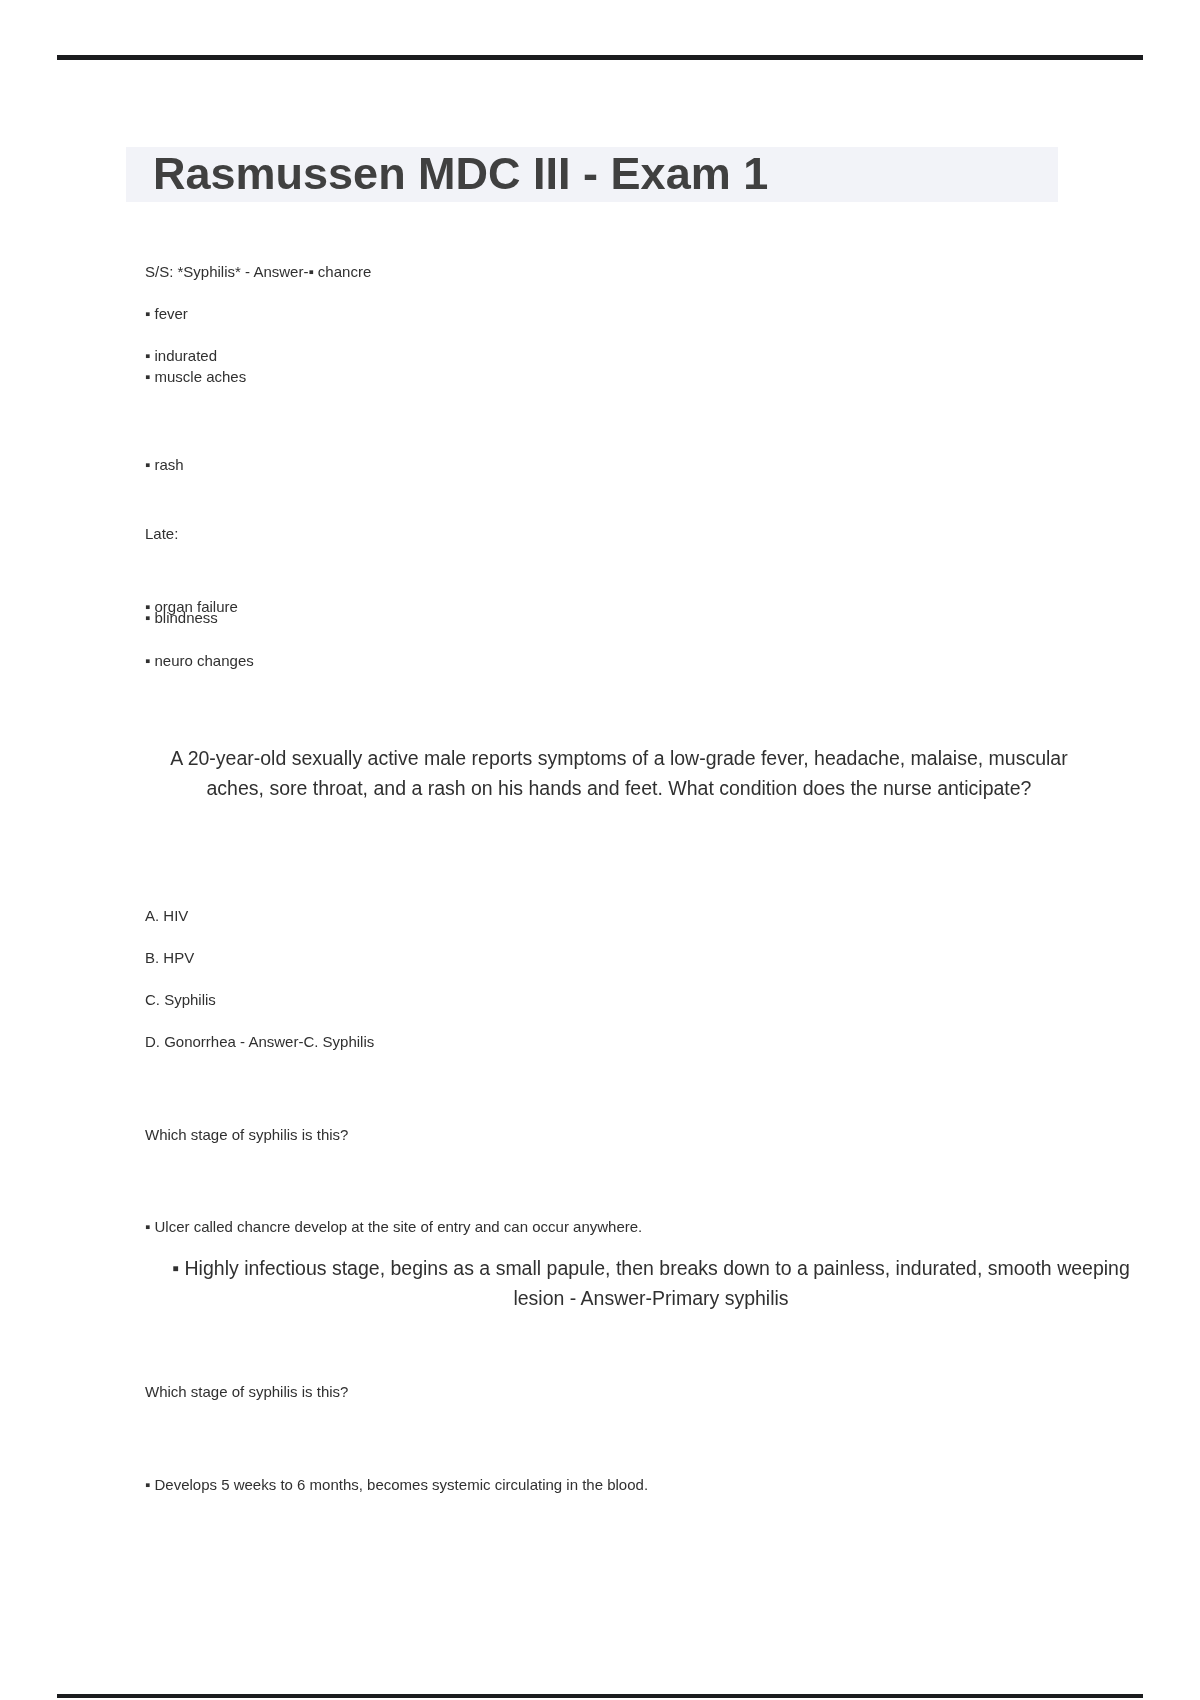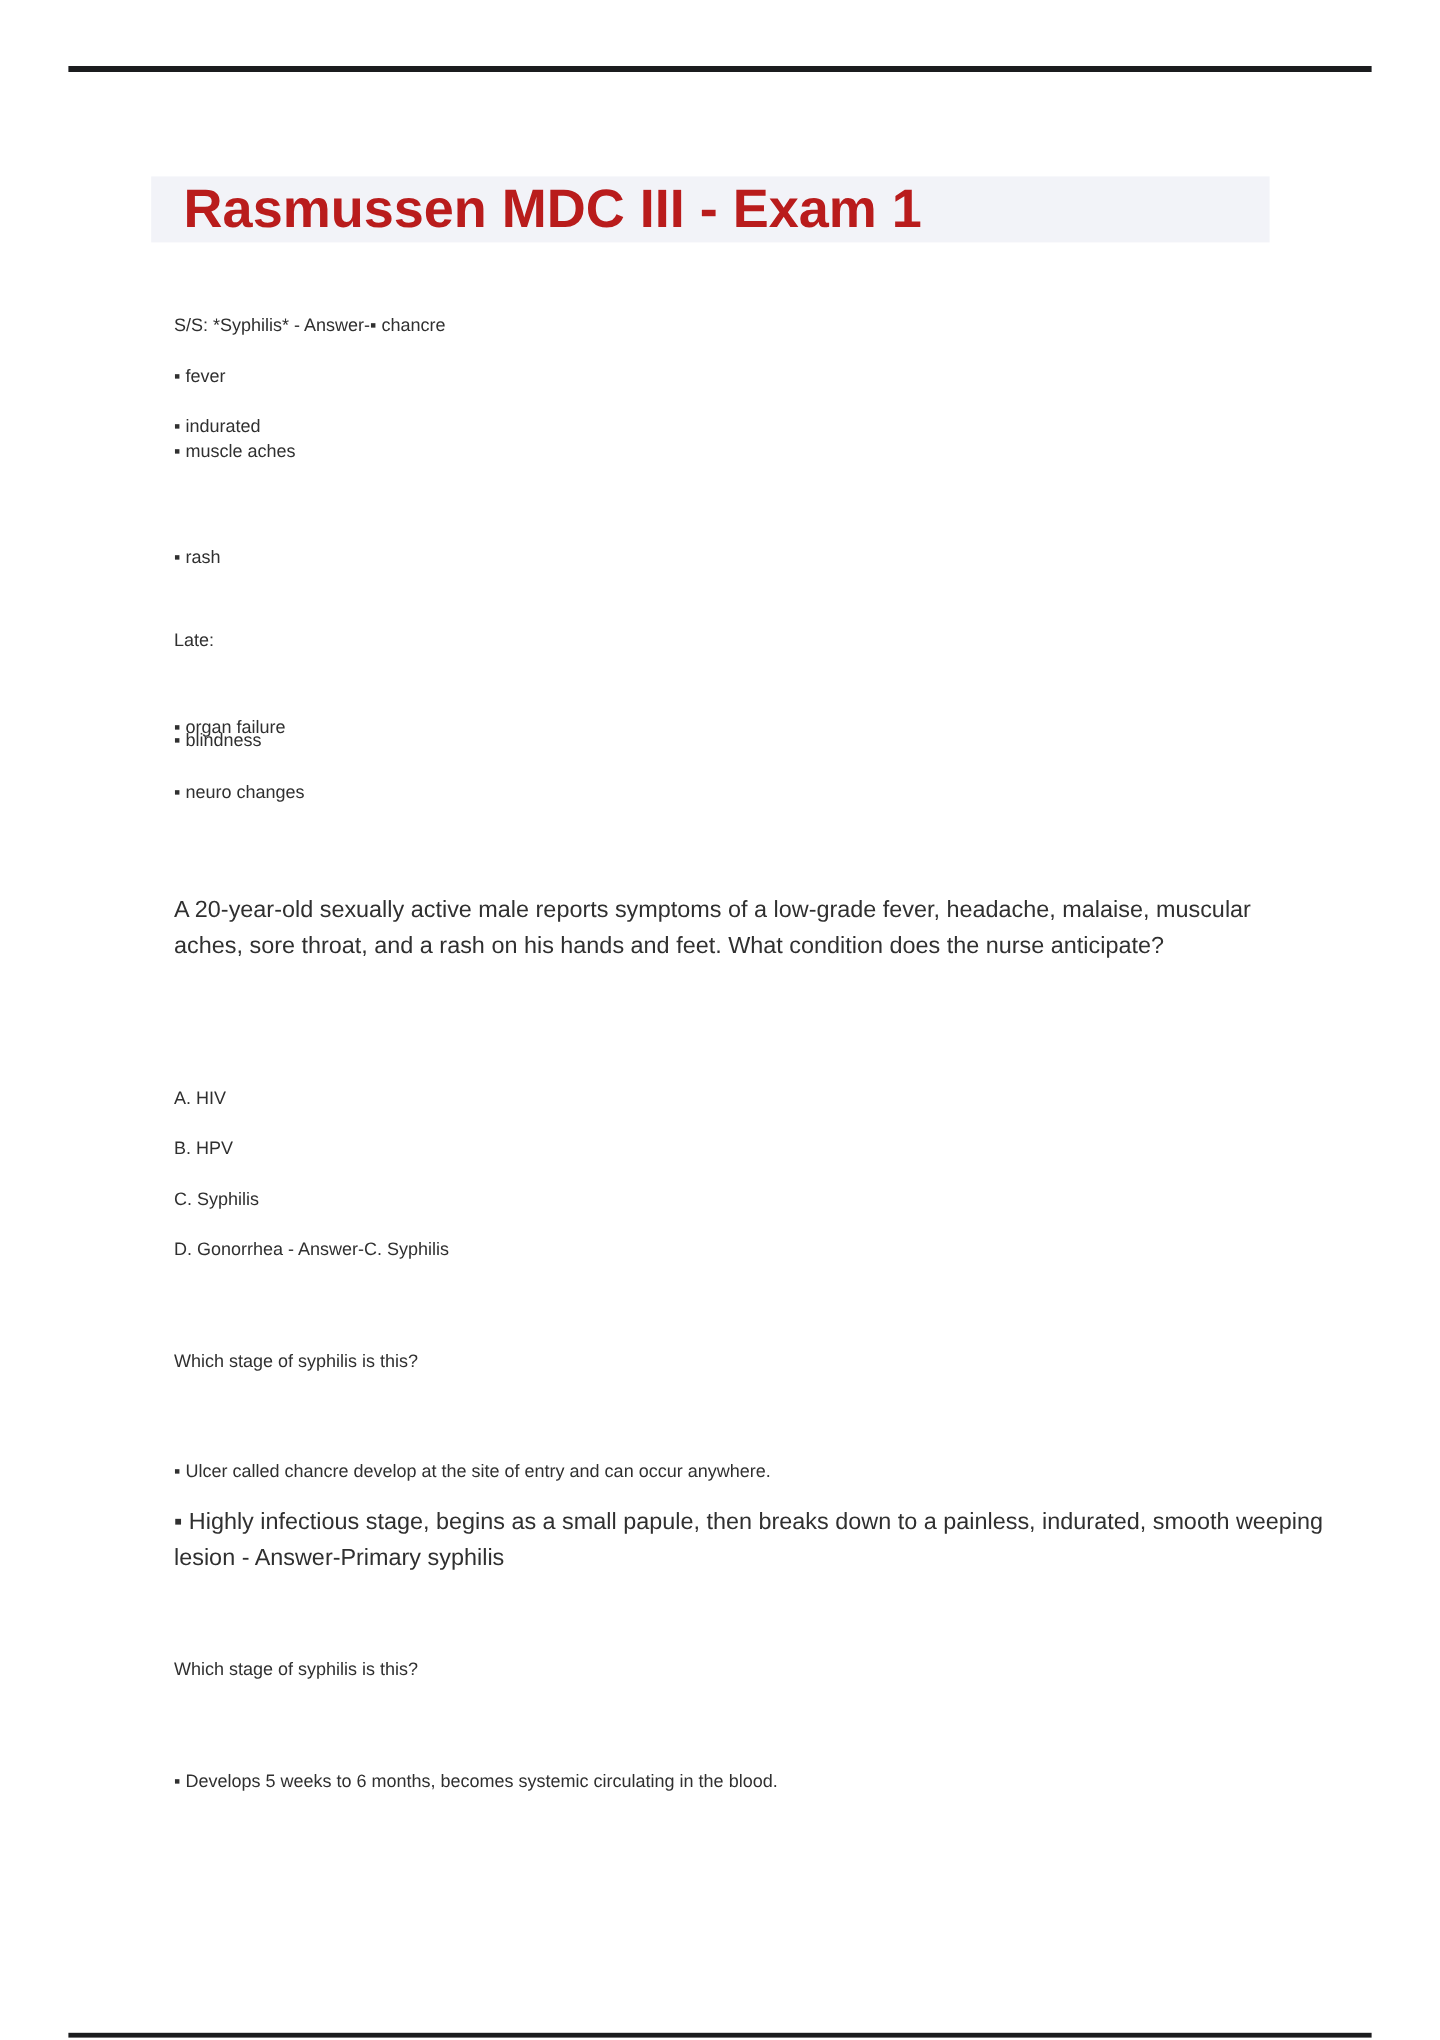--- a/index.html
+++ b/index.html
@@ -11,33 +11,34 @@
   .rule{position:absolute;left:57px;width:1086px;background:#1b1c1e;}
   .rule-top{top:55px;height:5px;}
   .rule-bottom{top:1694px;height:4px;}
 
   .title-box{
     position:absolute;left:126px;top:147px;width:932px;height:55px;
     background:#f2f3f8;
   }
   .title-text{
     position:absolute;left:153px;top:143px;height:60px;line-height:62px;
-    font-size:45px;font-weight:bold;color:#b91c1c;letter-spacing:0px;
+    font-size:45px;font-weight:bold;color:#404040;letter-spacing:0px;
     white-space:nowrap;
   }
 
   .t{
     position:absolute;left:145px;
     font-size:15px;line-height:26px;color:#303030;
     white-space:nowrap;
   }
   .p{
     position:absolute;left:145px;
     font-size:19.5px;line-height:30px;color:#303030;
     width:948px;
+    text-align:center;
   }
   .p-wide{width:1012px;}
 </style>
 </head>
 <body>
 
 <div class="rule rule-top"></div>
 
 <div class="title-box"></div>
 <div class="title-text">Rasmussen MDC III - Exam 1</div>

